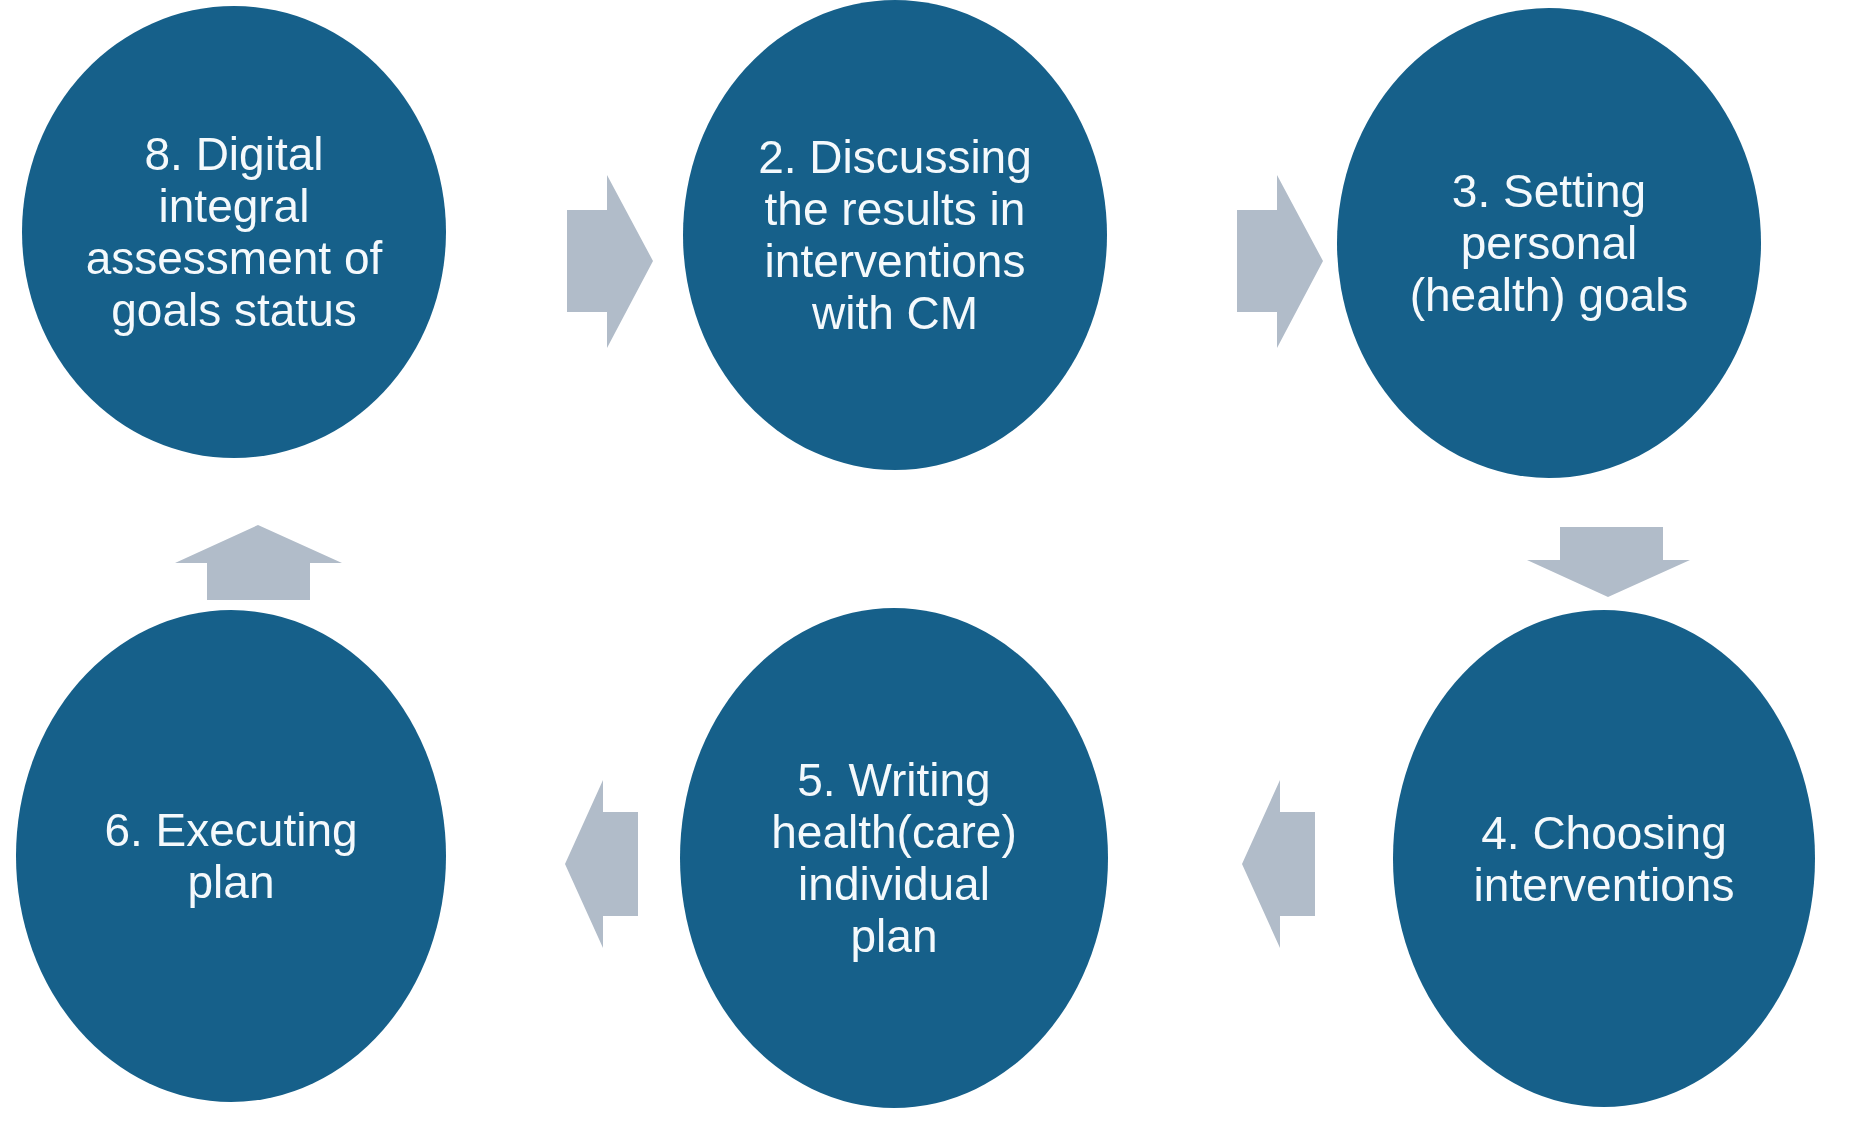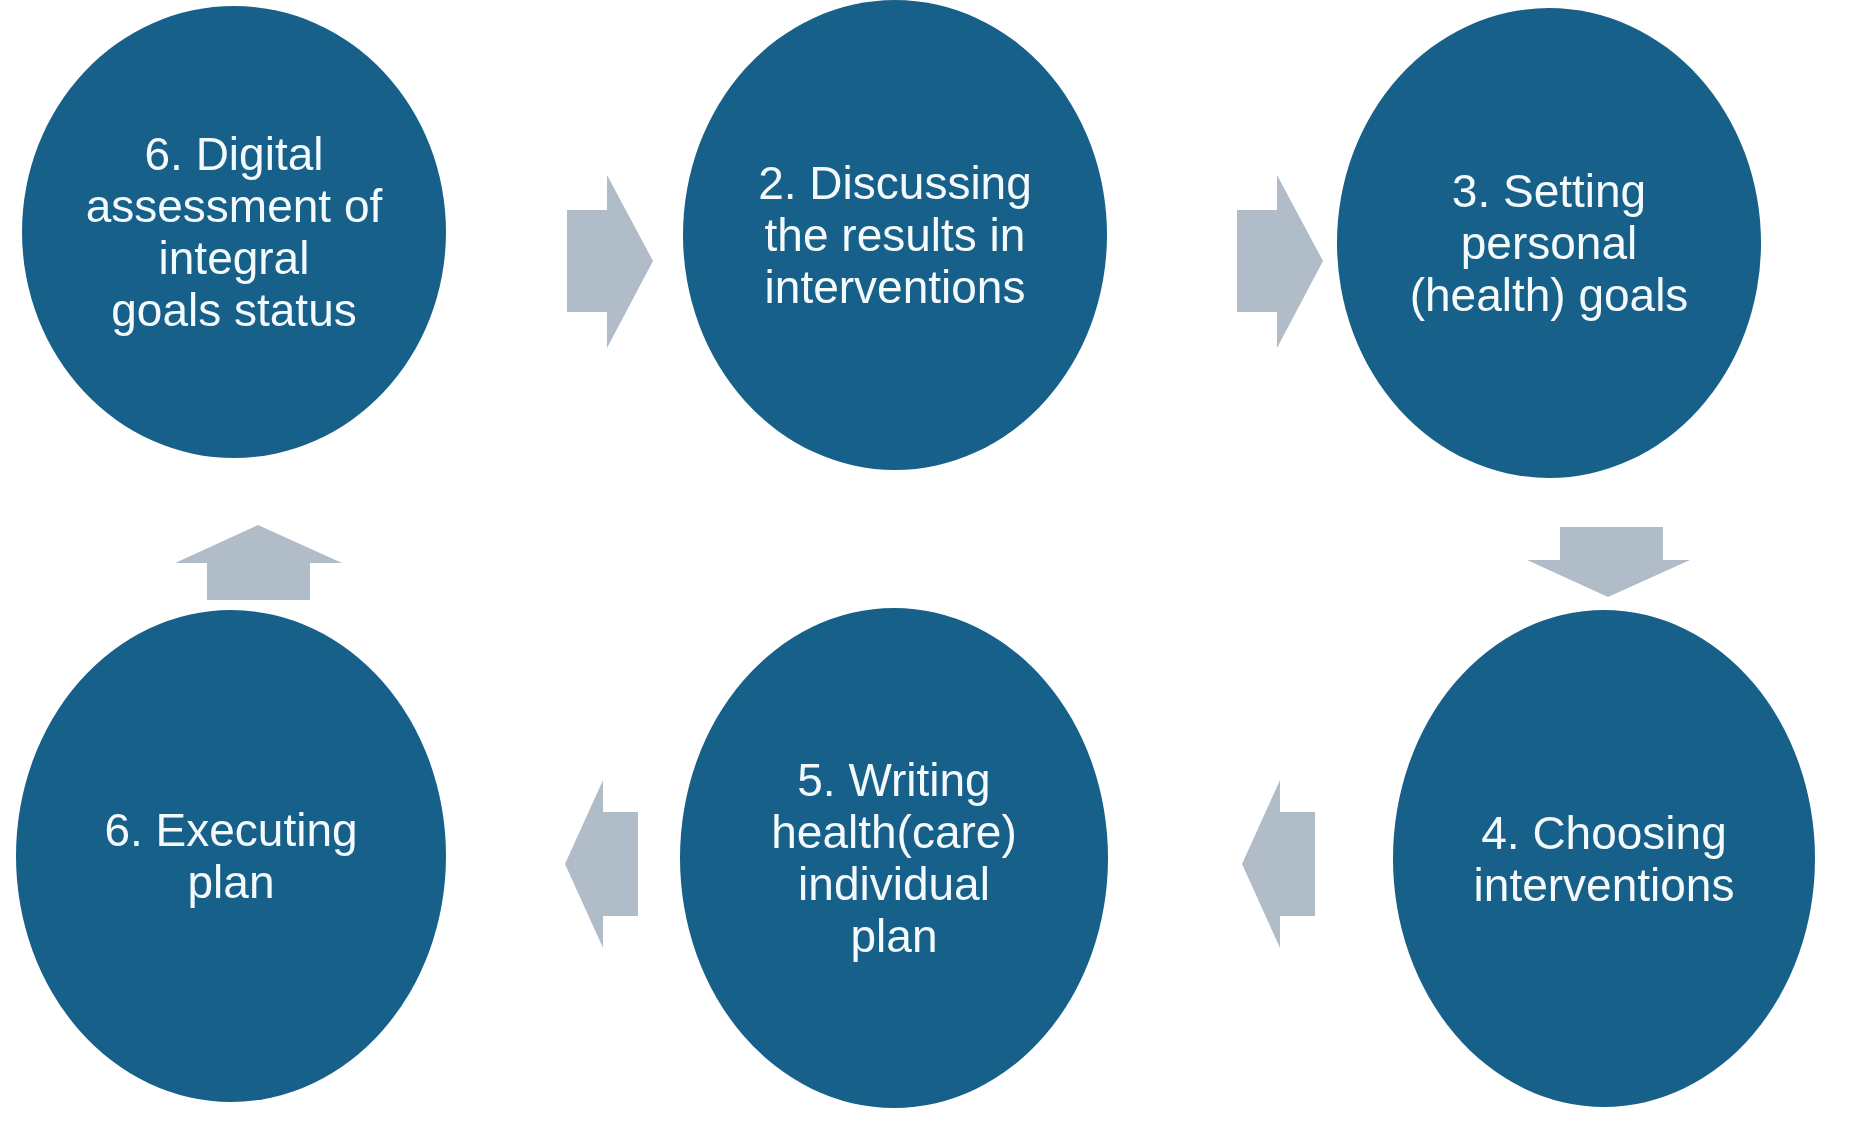--- a/index.html
+++ b/index.html
@@ -53,32 +53,33 @@
   .a56 { left: 565px;  top: 780px; width: 73px;  height: 168px; }
   .a61 { left: 175px;  top: 525px; width: 167px; height: 75px;  }
 </style>
 </head>
 <body>
 
 <div class="canvas">
 
   <div class="circle c1">
     <div class="label">
-      <div>6. Digital</div>
+      <div>8. Digital</div>
+      <div>integral</div>
       <div>assessment of</div>
-      <div>integral</div>
       <div>goals status</div>
     </div>
   </div>
 
   <div class="circle c2">
     <div class="label">
       <div>2. Discussing</div>
       <div>the results in</div>
       <div>interventions</div>
+      <div>with CM</div>
     </div>
   </div>
 
   <div class="circle c3">
     <div class="label">
       <div>3. Setting</div>
       <div>personal</div>
       <div>(health) goals</div>
     </div>
   </div>

